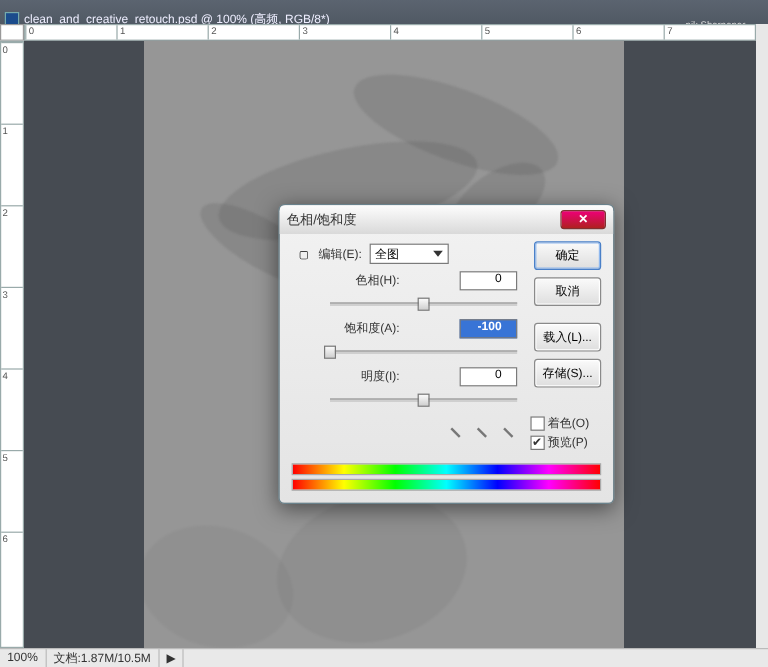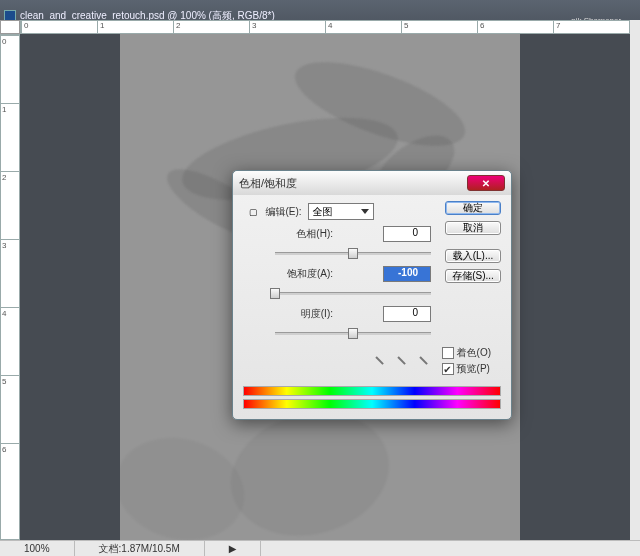--- a/index.html
+++ b/index.html
@@ -8,35 +8,35 @@
   .title-bar .icon { width: 12px; height: 12px; background:#1b4c8c;border:1px solid #7aa; margin-right:4px; display:inline-block;}
   .ruler-corner { position:absolute; top:20px; left:0; width:20px; height:14px; background:#fff; border:1px solid #999; }
   .ruler-top { position:absolute; top:20px; left:20px; right:10px; height:14px; background:#fff; border:1px solid #9aa; font-size:8px; color:#555; display:flex; }
   .ruler-top .tick { flex:1; border-left:1px solid #9aa; padding-left:2px;}
   .ruler-left { position:absolute; top:34px; left:0; width:20px; bottom:16px; background:#fff; border:1px solid #9aa; font-size:8px; color:#555;}
   .ruler-left .tick { height: 68px; border-top:1px solid #9aa; padding:1px;}
   .canvas-area { position:absolute; top:34px; left:20px; right:10px; bottom:16px; background:#464b52; }
   .canvas { position:absolute; top:0; left:100px; width:400px; height:100%; background:#969696; overflow:hidden;}
   .scroll-right { position:absolute; top:20px; right:0; width:10px; bottom:16px; background:#e8e8e8;}
   .status-bar { position:absolute; bottom:0; left:0; right:0; height:16px; background:#e9e9e9; display:flex; align-items:center; font-size:10px; color:#333; border-top:1px solid #bbb;}
-  .status-bar .cell { padding:0 24px; border-right:1px solid #bbb; height:100%; display:flex; align-items:center;}
+  .status-bar .cell { padding:0 6px; border-right:1px solid #bbb; height:100%; display:flex; align-items:center;}
   .plugin-panel { position:absolute; top:20px; right:0; width:96px; height:18px; background:linear-gradient(#333,#111); color:#ddd; font-size:8px; display:flex; align-items:center; padding:0 4px;}
   .plugin-panel::before { content:""; width:36px; height:10px; background:linear-gradient(#fff,#555); border-radius:2px; margin-right:4px;}
 
   .dialog { position:absolute; left:232px; top:170px; width:280px; background:linear-gradient(#f2f2f2,#e4e4e4); border:1px solid #6a828c; border-radius:5px; box-shadow:0 4px 18px rgba(0,0,0,.5);}
   .dlg-title { height:24px; background:linear-gradient(#fdfdfd,#d9d9d9); border-radius:5px 5px 0 0; display:flex; align-items:center; padding:0 6px; font-size:11px; color:#333;}
   .dlg-close { margin-left:auto; width:38px; height:16px; background:linear-gradient(#e07,#b02020); border:1px solid #803030; border-radius:3px; color:#fff; font-size:10px; display:flex; align-items:center; justify-content:center; font-weight:bold;}
   .dlg-body { padding:8px 10px 10px 10px; position:relative;}
   .row { display:flex; align-items:center; margin-bottom:4px;}
   .lbl { font-size:10px; color:#333; text-align:right;}
   .dd { display:inline-flex; align-items:center; background:#fff; border:1px solid #7a7a7a; height:17px; padding:0 4px; font-size:10px; min-width:66px;}
   .dd .arrow { margin-left:auto; width:0;height:0;border-left:4px solid transparent;border-right:4px solid transparent;border-top:5px solid #333;}
   .num-input { width:48px; height:16px; background:#fff; border:1px solid #7a7a7a; font-size:10px; text-align:right; padding:0 12px 0 2px; position:relative;}
   .num-input.sel { background:#3874d6; color:#fff;font-weight:bold;}
-  .btn { width:56px; height:14px; background:linear-gradient(#fafafa,#dedede); border:1px solid #8a8a8a; border-radius:3px; font-size:10px; display:flex; align-items:center; justify-content:center; margin-bottom:6px; box-shadow:0 0 0 1px #fff inset;}
+  .btn { width:56px; height:24px; background:linear-gradient(#fafafa,#dedede); border:1px solid #8a8a8a; border-radius:3px; font-size:10px; display:flex; align-items:center; justify-content:center; margin-bottom:6px; box-shadow:0 0 0 1px #fff inset;}
   .btn.primary { border:1px solid #4a80c8; box-shadow:0 0 0 1px #8fb8ee inset;}
   .btn-col { position:absolute; right:10px; top:6px;}
   .slider { height:14px; position:relative; margin-bottom:6px;}
   .slider .track { position:absolute; top:6px; left:0; right:0; height:3px; background:#cfcfcf; border-top:1px solid #9a9a9a;}
   .slider .thumb { position:absolute; top:2px; width:10px; height:11px; background:linear-gradient(#fafafa,#cfcfcf); border:1px solid #777; }
   .chk { display:flex; align-items:center; font-size:10px; color:#333; margin-bottom:2px;}
   .chk .box { width:12px;height:12px;border:1px solid #777;background:#fff;margin-right:3px;display:flex;align-items:center;justify-content:center;font-size:10px;color:#333;}
   .eyedrops { display:flex; gap:8px; }
   .eyedrop { width:14px;height:14px; display:inline-block; transform:rotate(-45deg);}
   .eyedrop::before{content:"";display:block;width:2px;height:10px;background:#777;margin-left:6px;}

